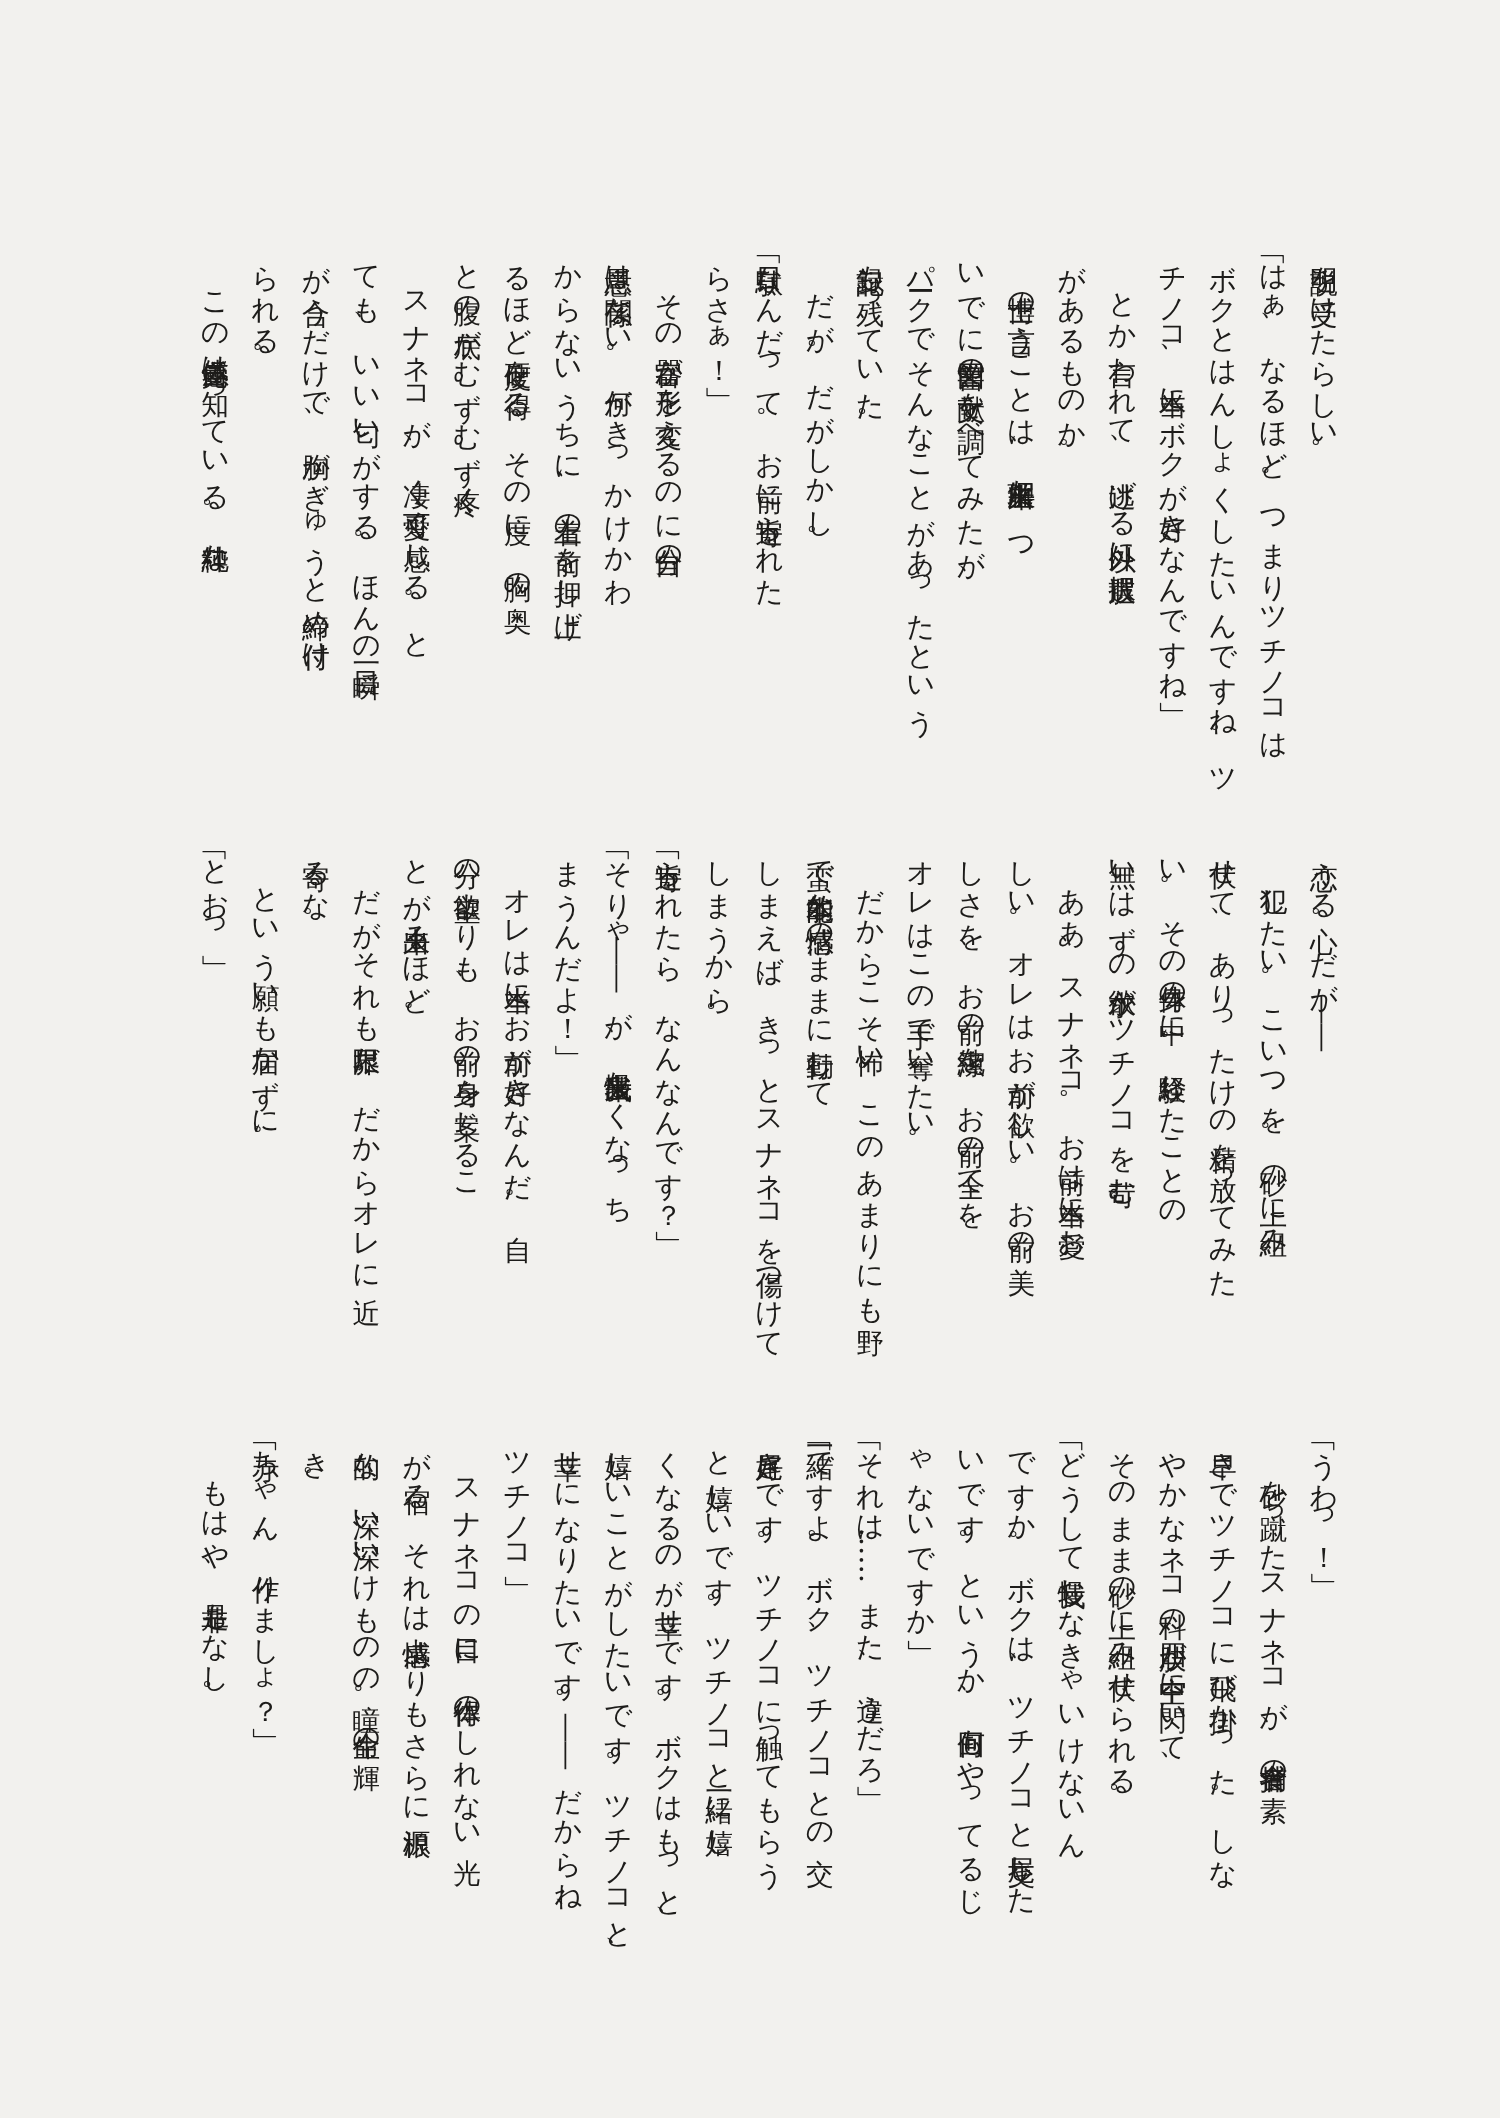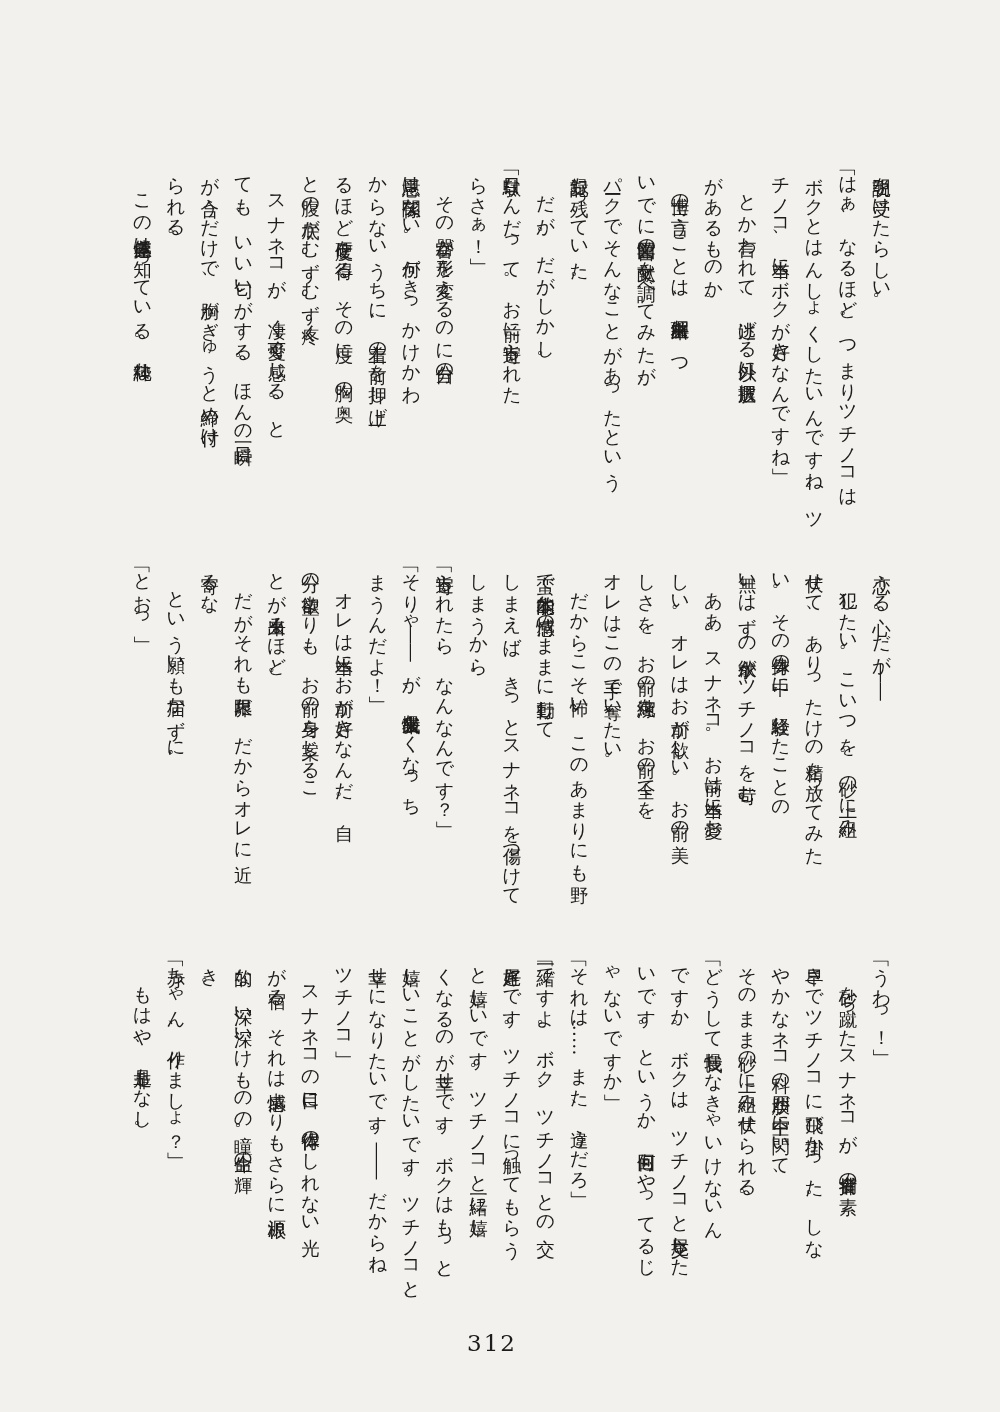--- a/index.html
+++ b/index.html
@@ -114,14 +114,13 @@
       <p>嬉しいことがしたいです。ツチノコと、</p>
       <p>幸せになりたいです。――だからね、</p>
       <p>ツチノコ」</p>
       <p>　スナネコの目に、得体のしれない光</p>
       <p>が宿る。それは感情よりもさらに根源</p>
       <p>的な、深い深いけものの瞳。生命の輝</p>
       <p>き。</p>
       <p>「赤ちゃん、作りましょ？」</p>
       <p>　もはや、是非もなし。</p>
     </div>
-  <div class="page-number">312</div>
 </div>
 
 </body></html>

